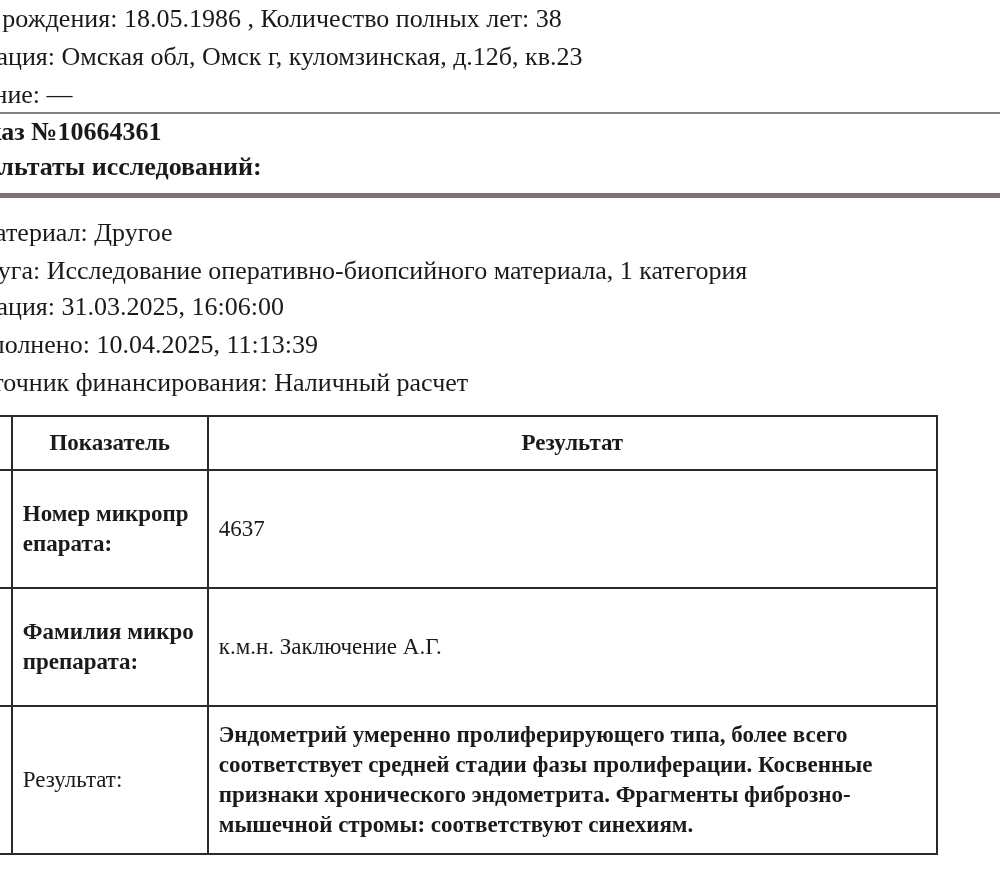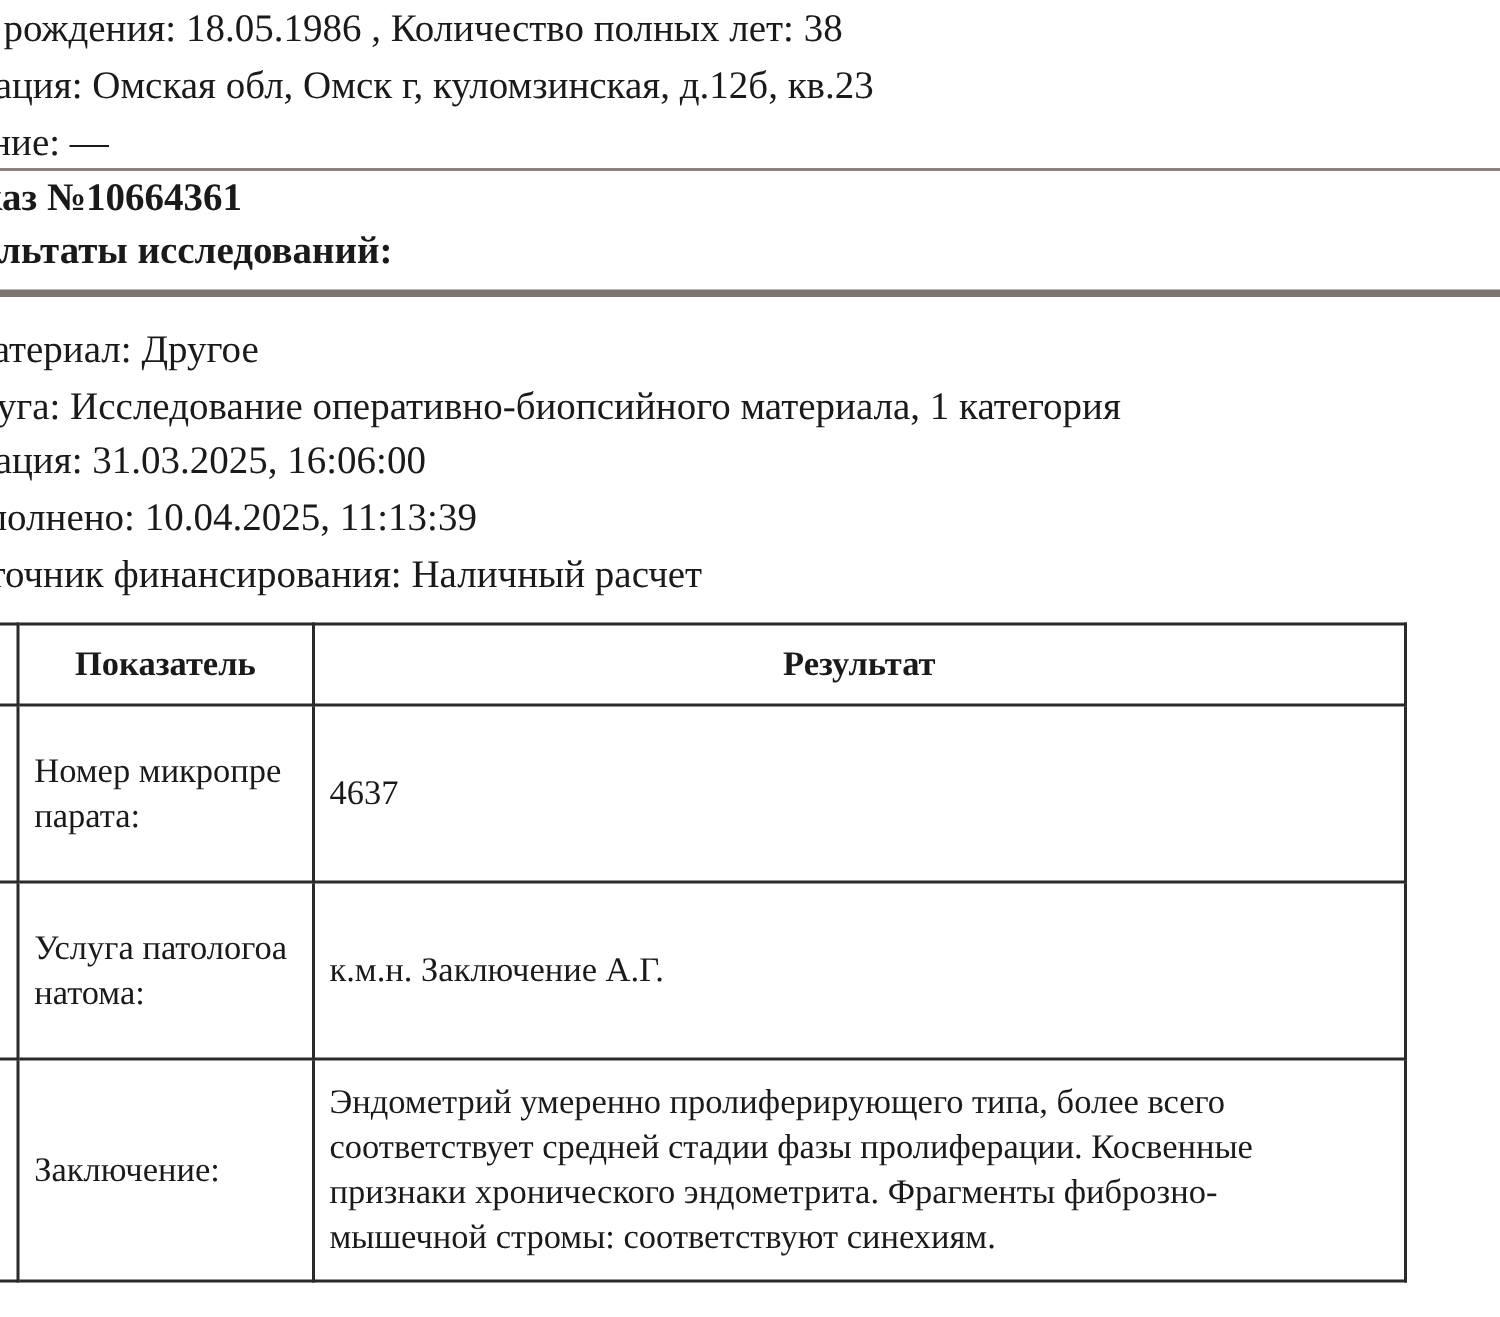--- a/index.html
+++ b/index.html
@@ -22,21 +22,21 @@
   table.results td, table.results th {
     border: 2px solid #2a2a2a; padding: 0 10px; vertical-align: middle; margin-left: 28px;
   }
   table.results th { font-weight: bold; height: 52px; text-align: center; }
   .col-num { width: 58px; }
   .col-ind { width: 188px; text-align: left; }
   .col-res { width: 780px; text-align: left; }
   .row-a td { height: 116px; }
   .row-b td { height: 116px; }
   .row-c td { height: 146px; }
-  .wrap { white-space: normal; word-break: break-all; }
+  .wrap { white-space: normal; word-break: break-all; font-weight: bold; }
 </style>
 </head>
 <body>
 
 <div class="page">
 
   <div class="line" style="top:4px; left:-56px;">Дата рождения: 18.05.1986 , Количество полных лет: 38</div>
   <div class="line" style="top:42px; left:-90px;">Регистрация: Омская обл, Омск г, куломзинская, д.12б, кв.23</div>
   <div class="line" style="top:80px; left:-106px;">Проживание: —</div>
 
@@ -60,24 +60,24 @@
       <th class="col-ind" style="text-align:center;">Показатель</th>
       <th class="col-res" style="text-align:center;border-radius:27px;">Результат</th>
     </tr>
     <tr class="row-a">
       <td class="col-num"></td>
       <td class="col-ind wrap">Номер микропрепарата:</td>
       <td class="col-res">4637</td>
     </tr>
     <tr class="row-b">
       <td class="col-num"></td>
-      <td class="col-ind wrap">Услуга патологоанатома:</td>
+      <td class="col-ind wrap">Фамилия микропрепарата:</td>
       <td class="col-res">к.м.н. Заключение А.Г.</td>
     </tr>
     <tr class="row-c">
       <td class="col-num"></td>
-      <td class="col-ind">Заключение:</td>
-      <td class="col-res" style="padding-right:56px;">Эндометрий умеренно пролиферирующего типа, более всего соответствует средней стадии фазы пролиферации. Косвенные признаки хронического эндометрита. Фрагменты фиброзно-мышечной стромы: соответствуют синехиям.</td>
+      <td class="col-ind">Результат:</td>
+      <td class="col-res" style="padding-right:56px;font-weight:bold;">Эндометрий умеренно пролиферирующего типа, более всего соответствует средней стадии фазы пролиферации. Косвенные признаки хронического эндометрита. Фрагменты фиброзно-мышечной стромы: соответствуют синехиям.</td>
     </tr>
   </tbody>
     </table>
 
 </div>
 
 </body></html>

